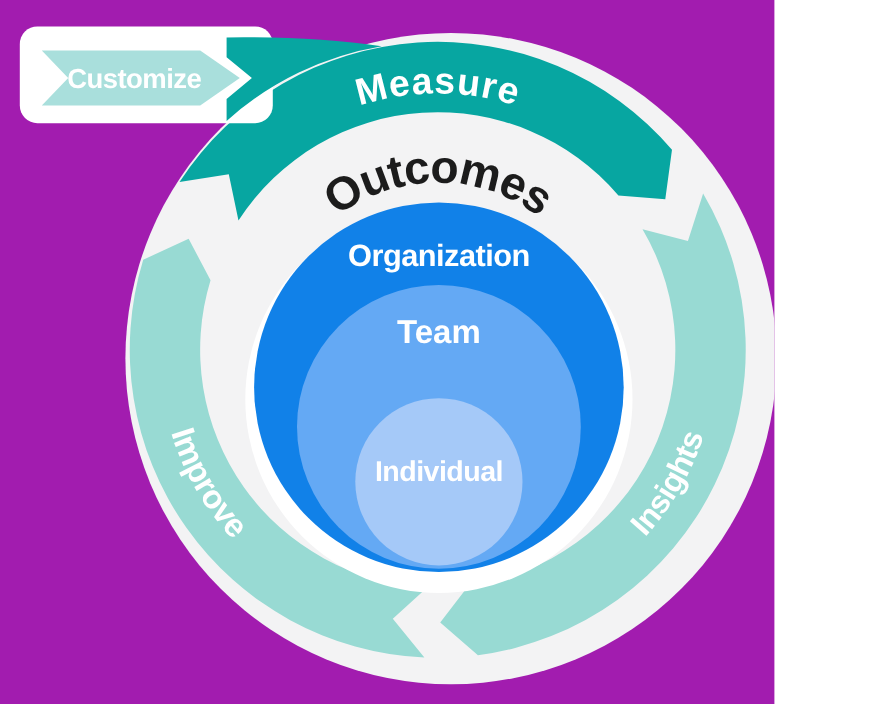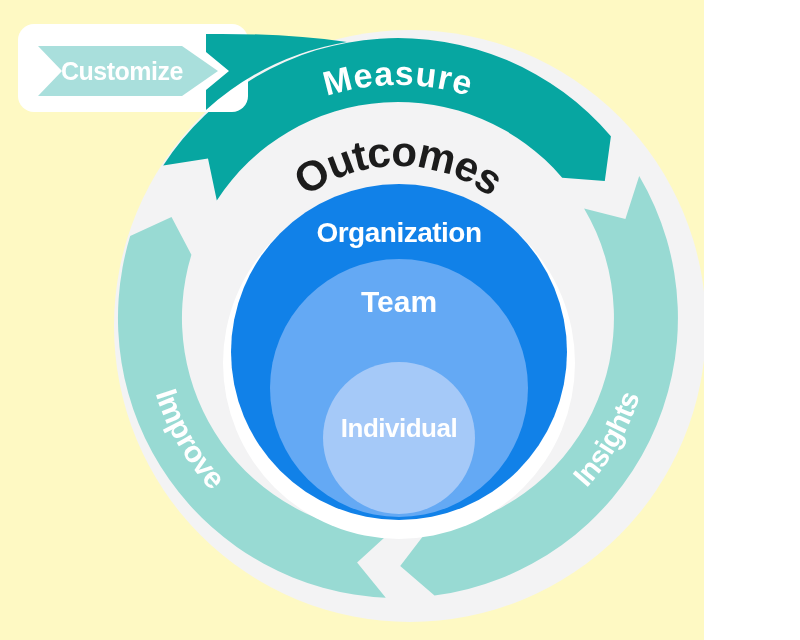--- a/index.html
+++ b/index.html
@@ -1,16 +1,16 @@
 <!DOCTYPE html>
 <html><head>
 <meta charset="utf-8">
 <style>
   html,body{margin:0;padding:0;background:#ffffff;}
-  #stage{position:relative;width:704px;height:640px;background:#fef9c3;overflow:hidden;}
+  #stage{position:relative;width:704px;height:640px;background:#a21caf;overflow:hidden;}
   svg{position:absolute;left:0;top:0;}
   .lbl{font-family:"Liberation Sans","DejaVu Sans",sans-serif;font-weight:bold;}
   .white{fill:#ffffff;}
 </style>
 </head>
 <body>
 
 <div id="stage">
 <svg width="800" height="640" viewBox="0 0 800 640">
   <defs>

